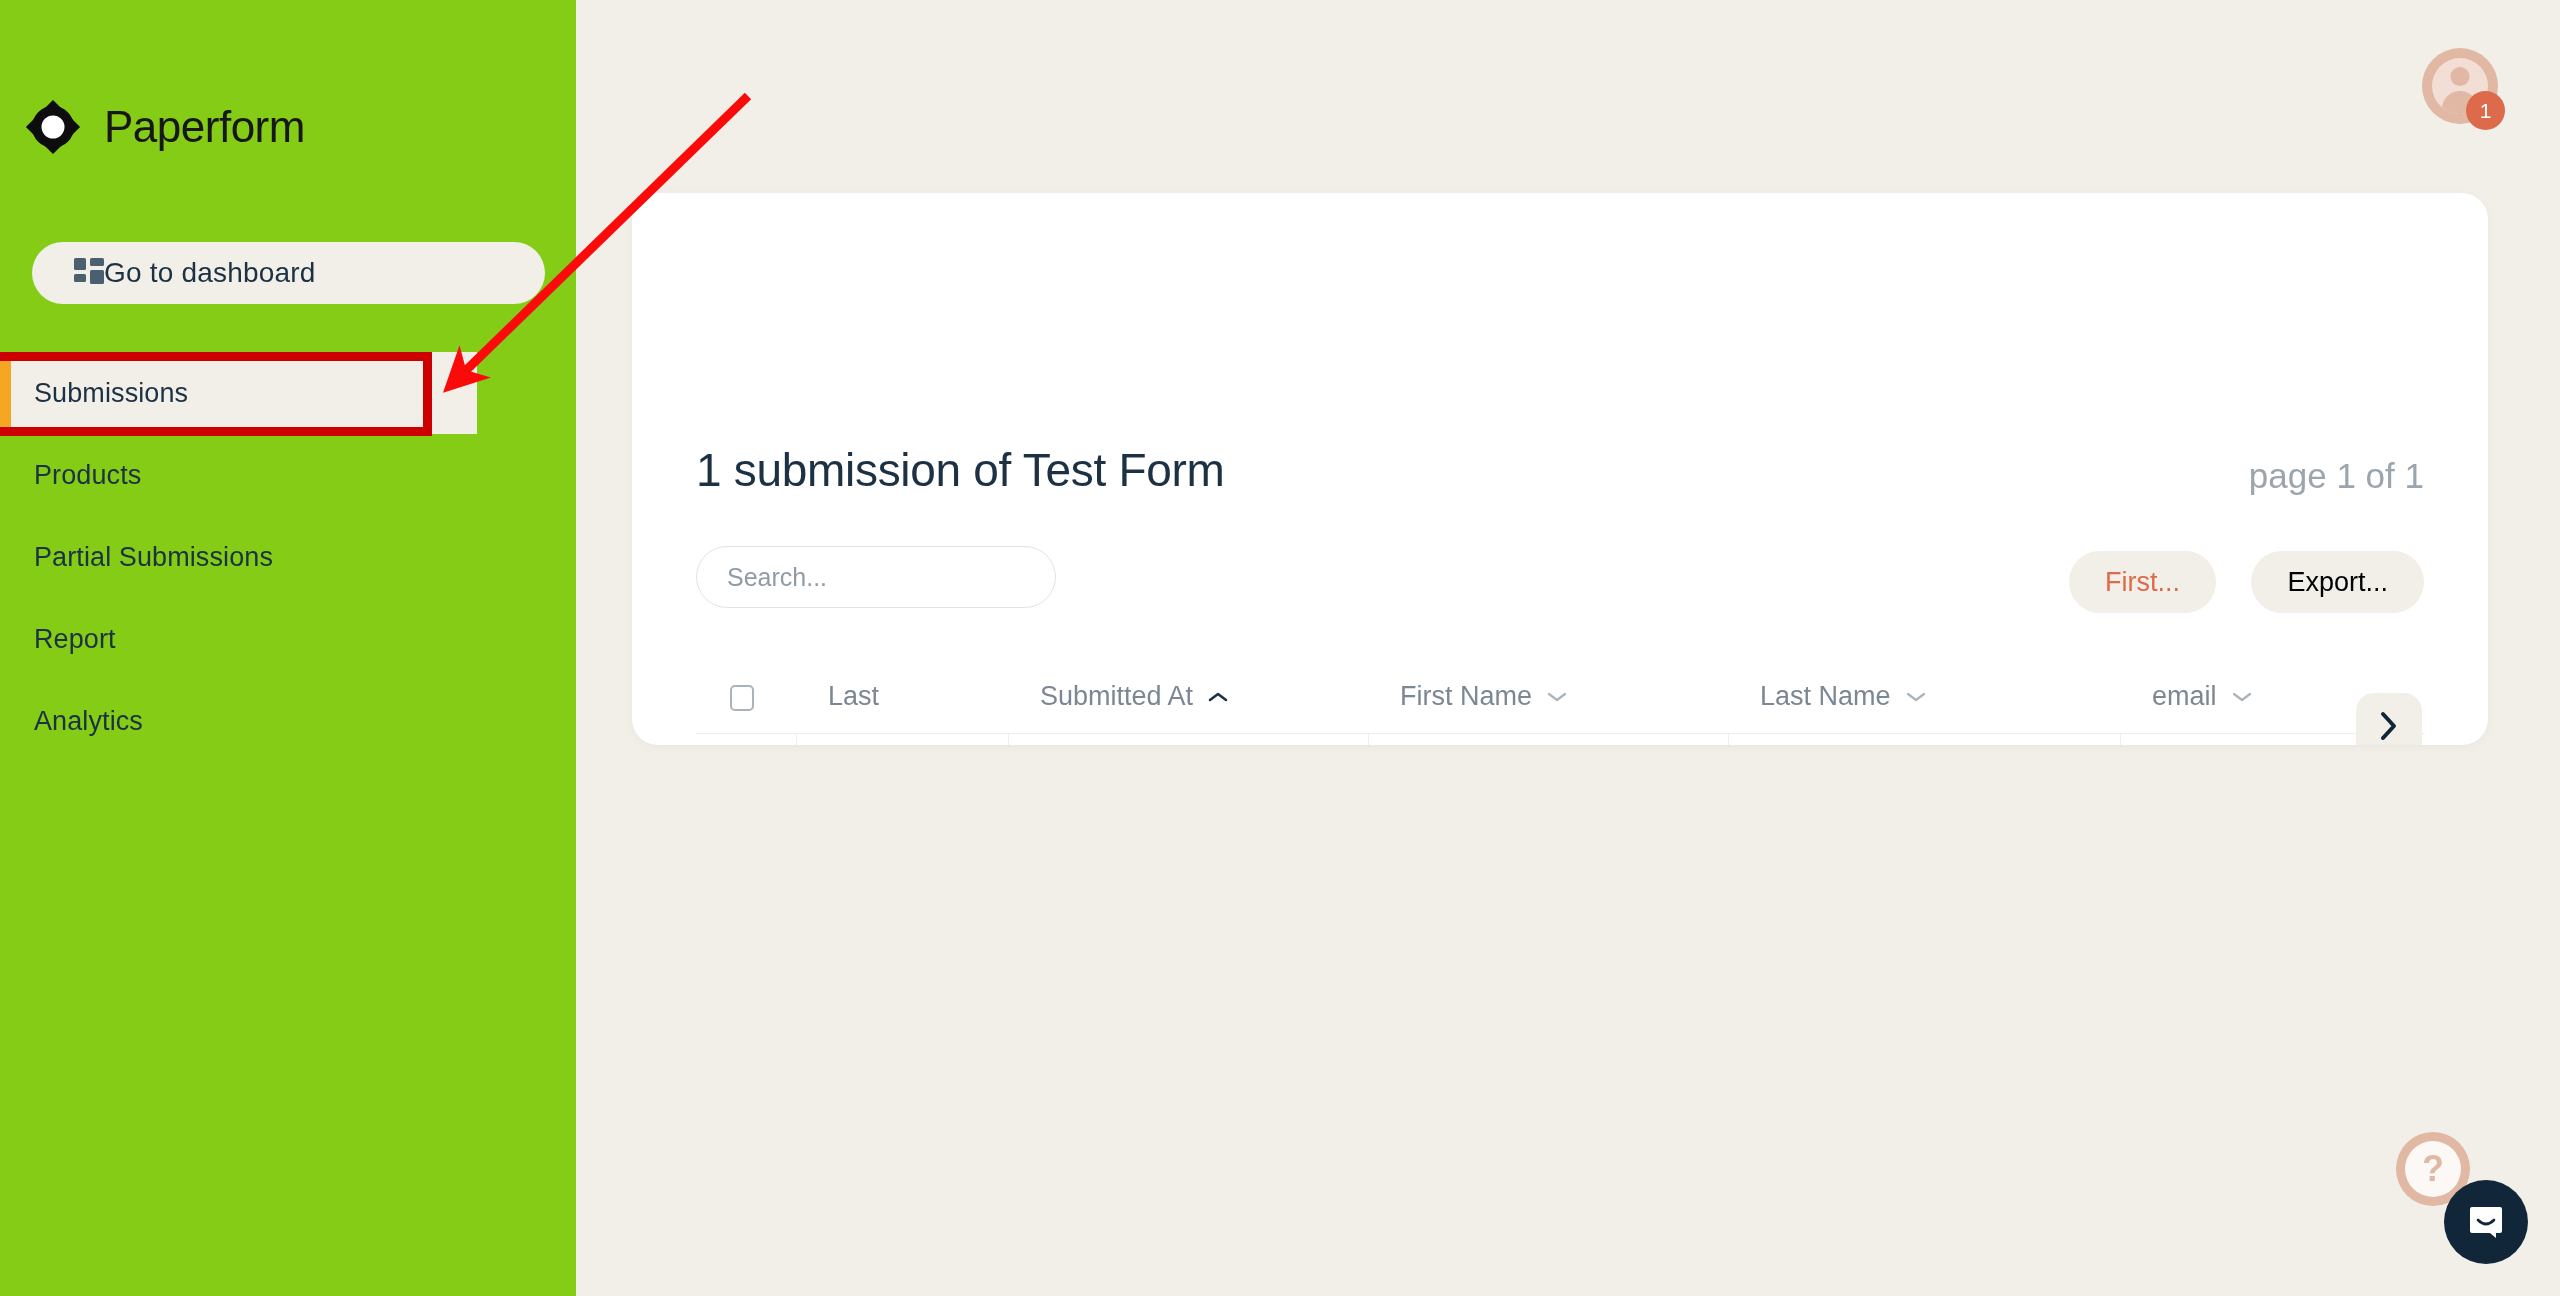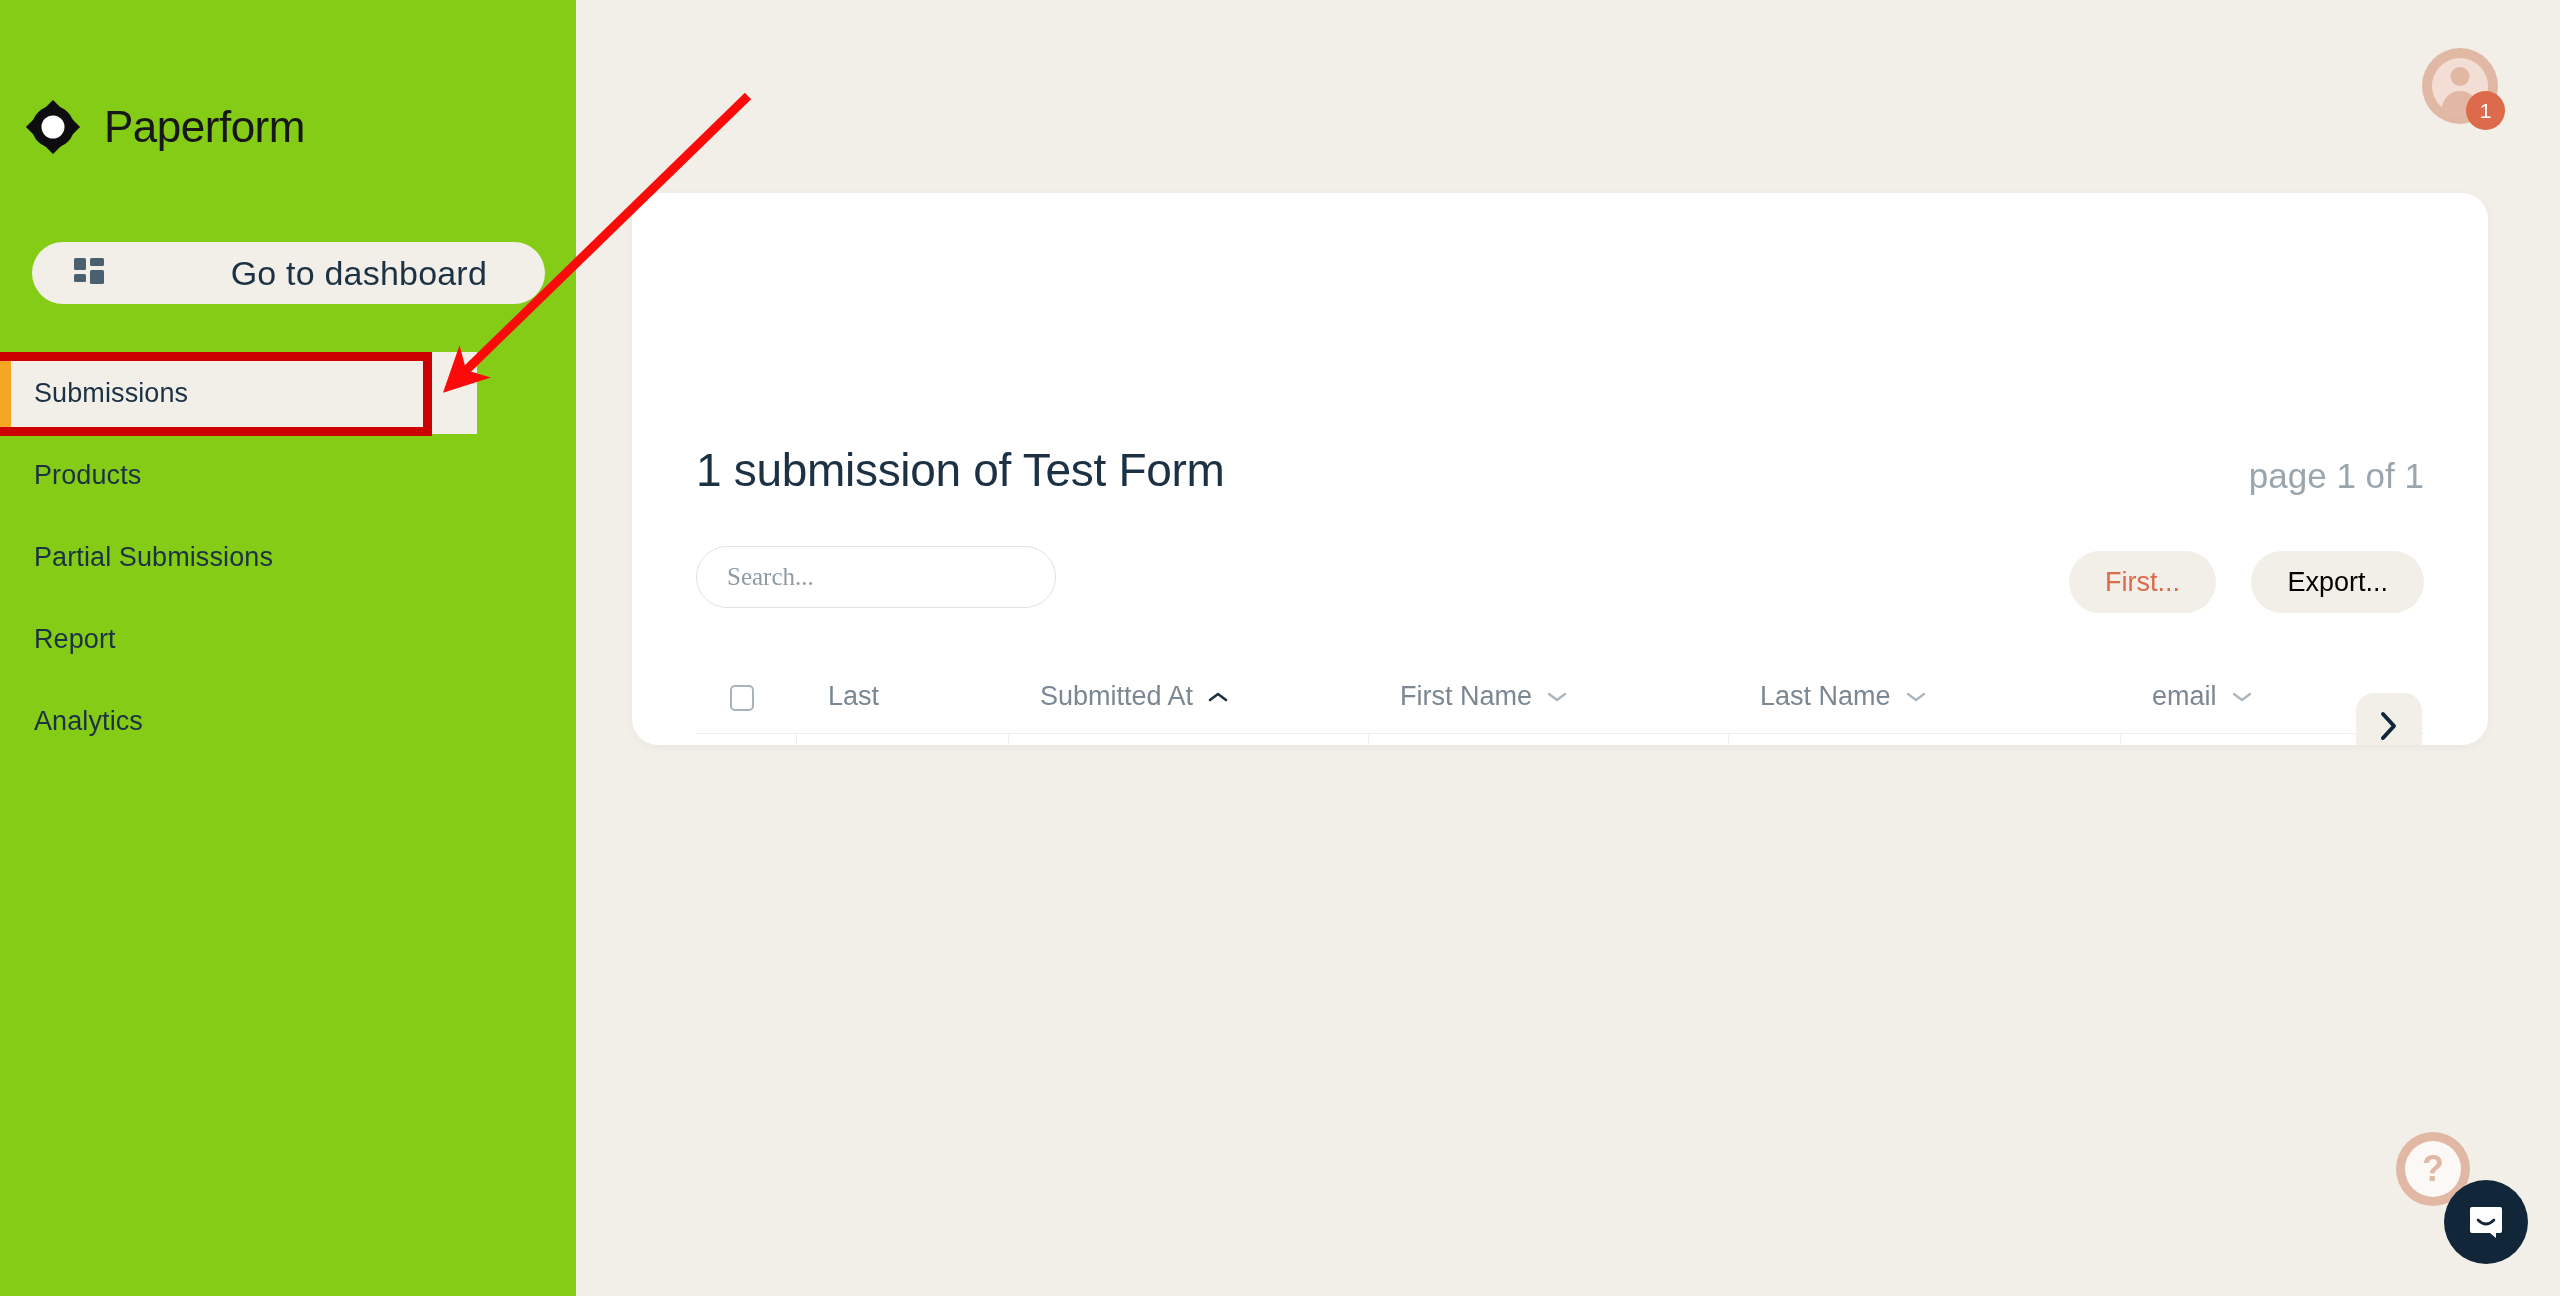--- a/index.html
+++ b/index.html
@@ -53,23 +53,23 @@
     cursor: pointer;
     font-family: inherit;
   }
   #dashboard-icon {
     width: 30px; height: 30px;
     margin-left: 42px;
     display: block;
   }
   #dashboard-label {
     flex: 1;
-    text-align: right;
+    text-align: left;
     margin-right: 58px;
-    font-size: 34px;
+    font-size: 28px;
     color: #1c3144;
     letter-spacing: 0.2px;
   }
 
   #nav { position: absolute; left: 0; top: 352px; width: 477px; }
 
   .nav-item {
     position: relative;
     height: 82px;
     display: flex;
@@ -177,21 +177,21 @@
 
   #search-input {
     position: absolute;
     left: 64px; top: 353px;
     width: 360px; height: 62px;
     border: 1px solid #dfe3e6;
     border-radius: 31px;
     padding: 8px 30px;
     font-size: 25px;
     color: #1c3144;
-    font-family: Liberation Serif, serif;
+    font-family: Liberation Sans, sans-serif;
     background: #ffffff;
     outline: none;
   }
   #search-input::placeholder { color: #8f9ba5; }
 
   #delete-button, #export-button {
     position: absolute;
     top: 358px;
     height: 62px;
     border: none;

